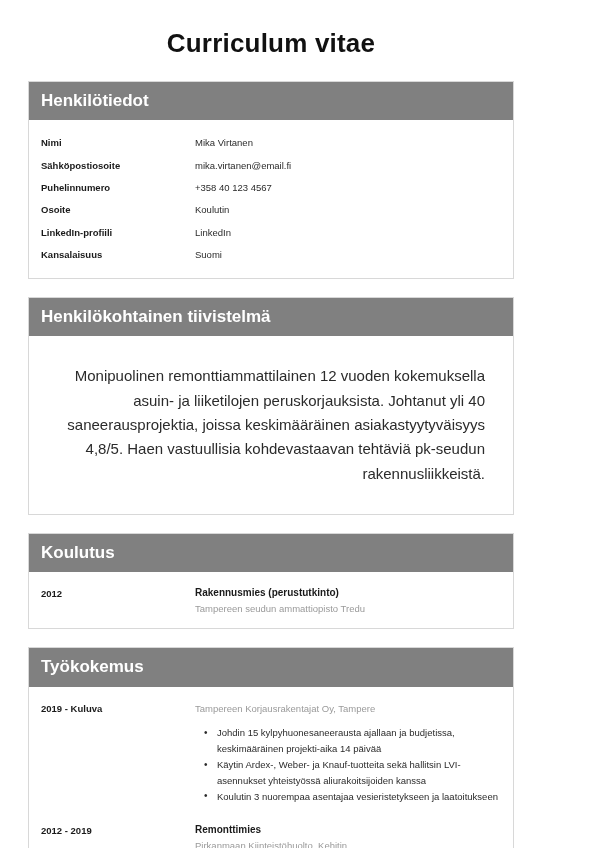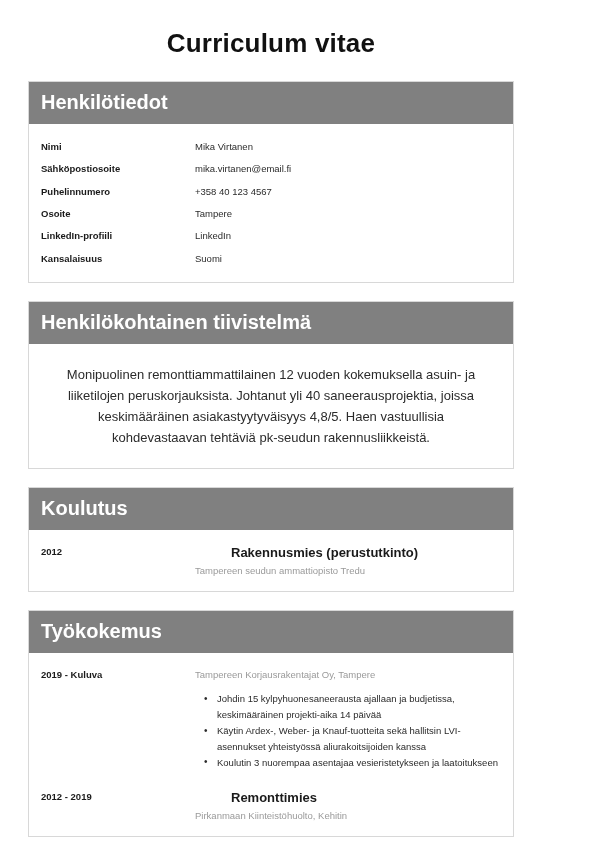--- a/index.html
+++ b/index.html
@@ -31,21 +31,21 @@
   }
   .card {
     border: 1px solid #d8d8d8;
     background: #ffffff;
     margin-bottom: 18px;
     box-sizing: border-box;
   }
   .card-header {
     background: #808080;
     color: #ffffff;
-    font-size: 20px;
+    font-size: 17px;
     font-weight: bold;
     padding: 8px 12px 9px 12px;
     line-height: 1.25;
   }
   .card-body {
     padding: 12px 12px 12px 12px;
     box-sizing: border-box;
   }
 
   
@@ -63,25 +63,25 @@
     line-height: 1.4;
   }
   .info-value {
     font-size: 9.5px;
     color: #2b2b2b;
     line-height: 1.4;
   }
 
   
   .summary-text {
-    font-size: 13px;
+    font-size: 15px;
     line-height: 1.62;
     color: #2b2b2b;
-    margin: 8px;
-    text-align: center;
+    margin: 16px;
+    text-align: right;
   }
 
   
   .entry {
     display: flex;
     align-items: flex-start;
     padding: 2px 0 0 0;
   }
   .entry + .entry {
     margin-top: 16px;
@@ -93,25 +93,24 @@
     font-weight: bold;
     color: #1a1a1a;
     line-height: 1.45;
     padding-top: 1px;
   }
   .entry-main {
     flex: 1 1 auto;
     min-width: 0;
   }
   .entry-title {
-    font-size: 13px;
+    font-size: 10px;
     font-weight: bold;
     color: #1a1a1a;
     line-height: 1.45;
-    margin-left: 36px;
   }
   .entry-org {
     font-size: 9.5px;
     color: #9a9a9a;
     line-height: 1.55;
     margin-top: 1px;
   }
   .bullets {
     margin: 9px 0 0 0;
     padding: 0 0 0 22px;
@@ -153,21 +152,21 @@
           <div class="info-row">
             <div class="info-label">Sähköpostiosoite</div>
             <div class="info-value">mika.virtanen@email.fi</div>
           </div>
           <div class="info-row">
             <div class="info-label">Puhelinnumero</div>
             <div class="info-value">+358 40 123 4567</div>
           </div>
           <div class="info-row">
             <div class="info-label">Osoite</div>
-            <div class="info-value">Tampere</div>
+            <div class="info-value">Koulutin</div>
           </div>
           <div class="info-row">
             <div class="info-label">LinkedIn-profiili</div>
             <div class="info-value">LinkedIn</div>
           </div>
           <div class="info-row">
             <div class="info-label">Kansalaisuus</div>
             <div class="info-value">Suomi</div>
           </div>
         </div>

